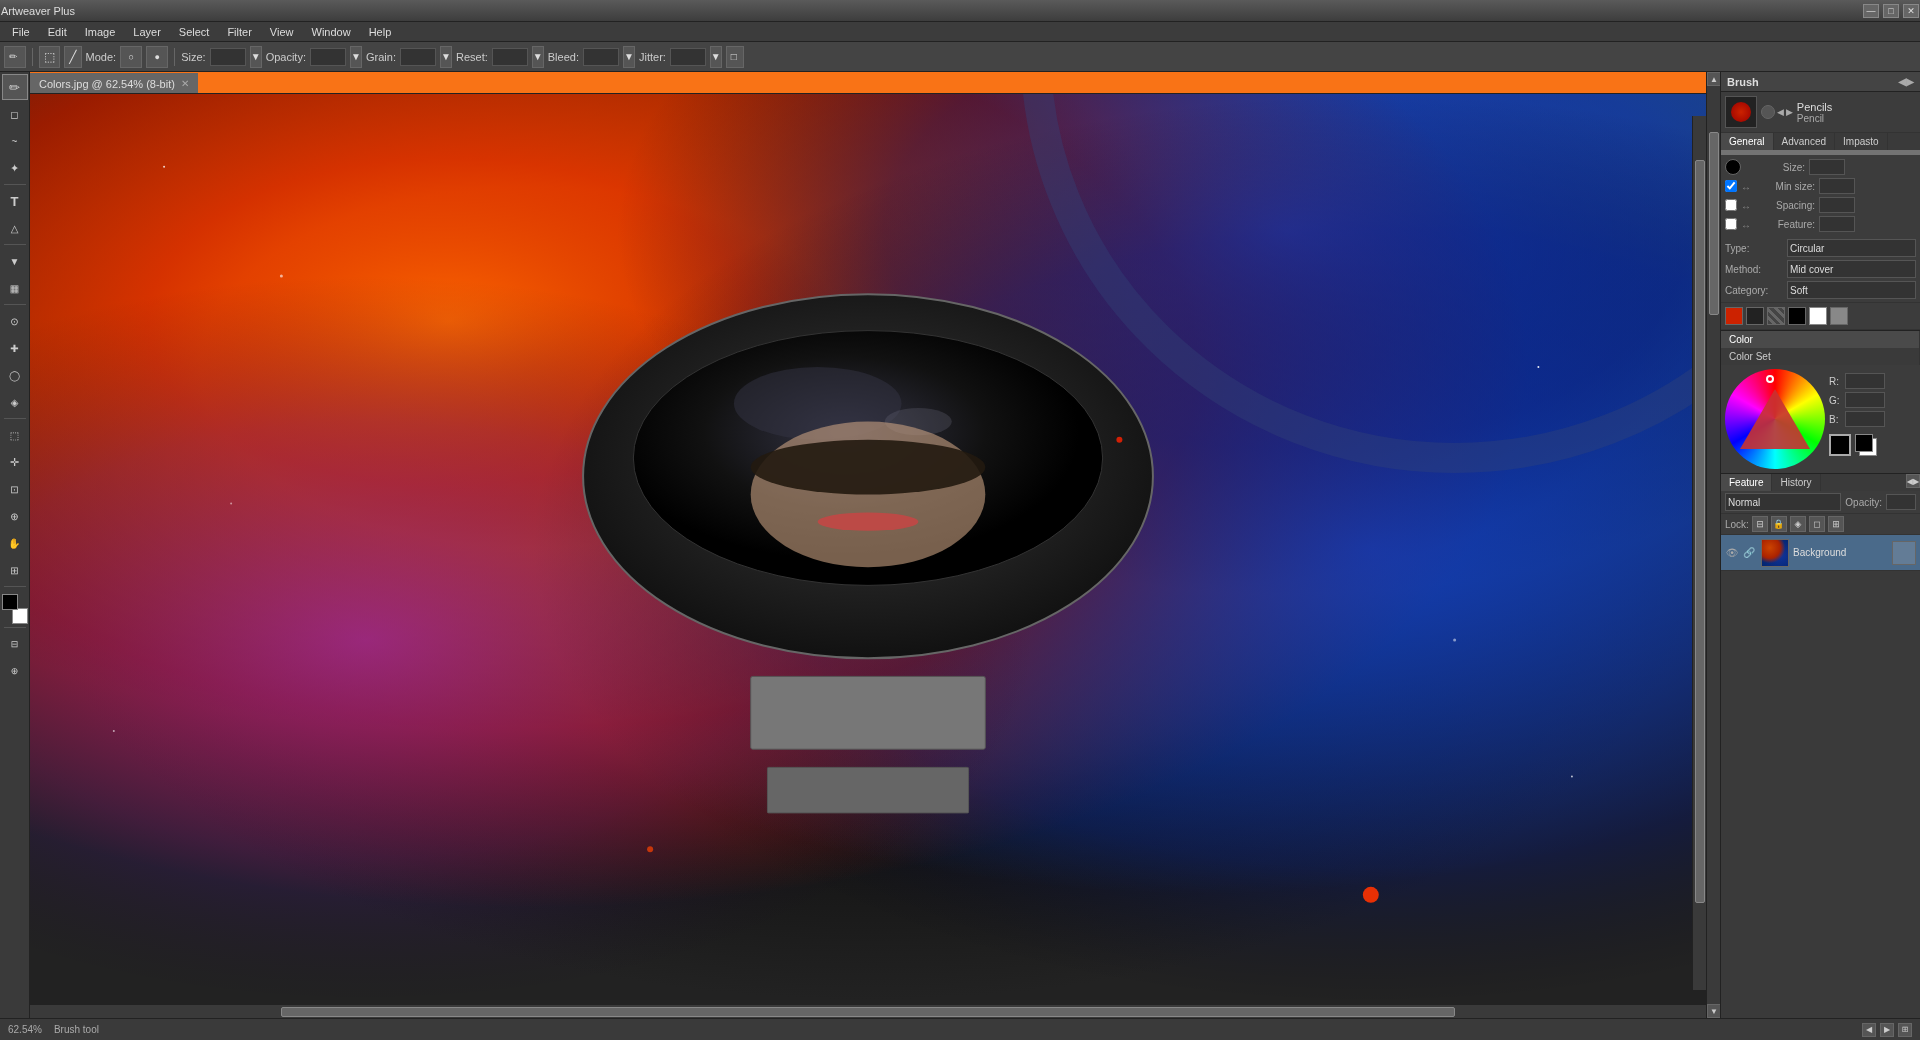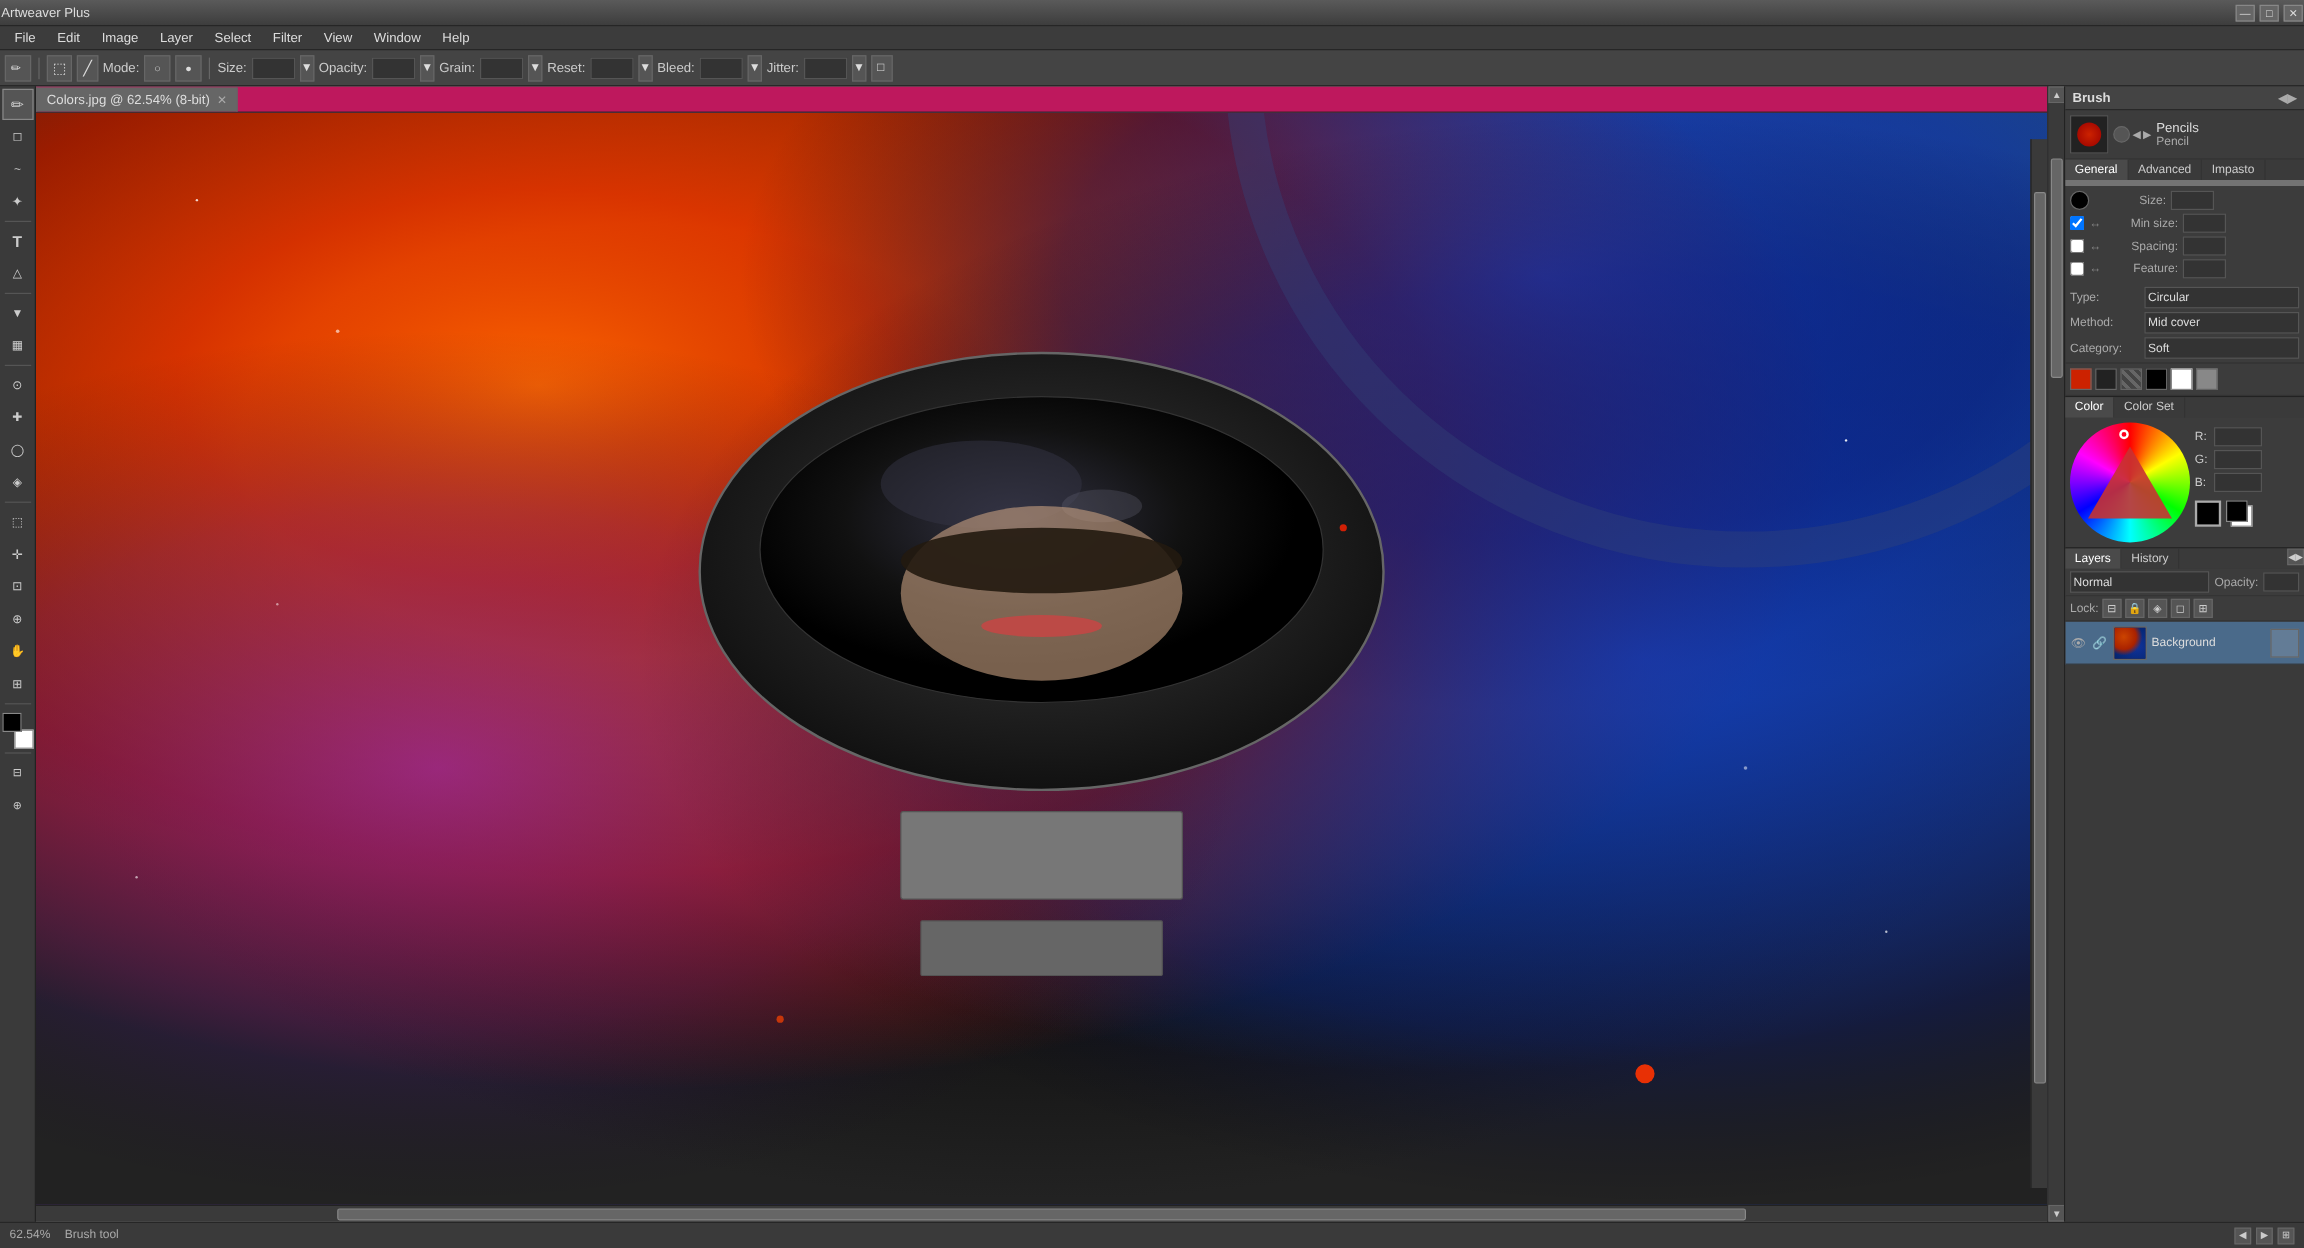--- a/index.html
+++ b/index.html
@@ -89,21 +89,21 @@
       background: #5a5a5a;
       display: flex;
       flex-direction: column;
       overflow: hidden;
       position: relative;
     }
     
     
     #tab-bar {
       height: 22px;
-      background: #be185d;
+      background: #f97316;
       display: flex;
       align-items: flex-end;
       border-bottom: 1px solid #222;
     }
     .canvas-tab {
       height: 20px;
       padding: 0 8px;
       background: #555;
       border: 1px solid #666;
       border-bottom: none;
@@ -250,20 +250,21 @@
     .swatch-mini-outline { width: 18px; height: 18px; border: 2px solid #888; background: transparent; cursor: pointer; }
     
     
     #color-panel {
       flex: 0 0 auto;
       border-bottom: 1px solid #222;
     }
     .color-panel-tabs {
       display: flex;
       background: #3a3a3a;
+      flex-direction: column;
     }
     .color-panel-tab {
       padding: 3px 8px;
       font-size: 10px;
       color: #ccc;
       cursor: pointer;
       border-right: 1px solid #333;
     }
     .color-panel-tab.active { background: #4a4a4a; color: #fff; }
     
@@ -795,21 +796,21 @@
               <div style="position:absolute;bottom:0;right:0;width:18px;height:18px;background:#fff;border:1px solid #888;"></div>
               <div style="position:absolute;top:0;left:0;width:18px;height:18px;background:#000;border:1px solid #888;"></div>
             </div>
           </div>
         </div>
       </div>
     </div>
 
     <div id="layers-panel">
       <div class="layers-tabs">
-        <div class="layers-tab active">Layers</div>
+        <div class="layers-tab active">Feature</div>
         <div class="layers-tab">History</div>
         <div class="panel-expand-btn" style="position:static;margin-left:auto;">◀▶</div>
       </div>
 
       <div class="layers-controls">
         <select class="layers-blend-select">
           <option>Normal</option>
           <option>Multiply</option>
           <option>Screen</option>
           <option>Overlay</option>

